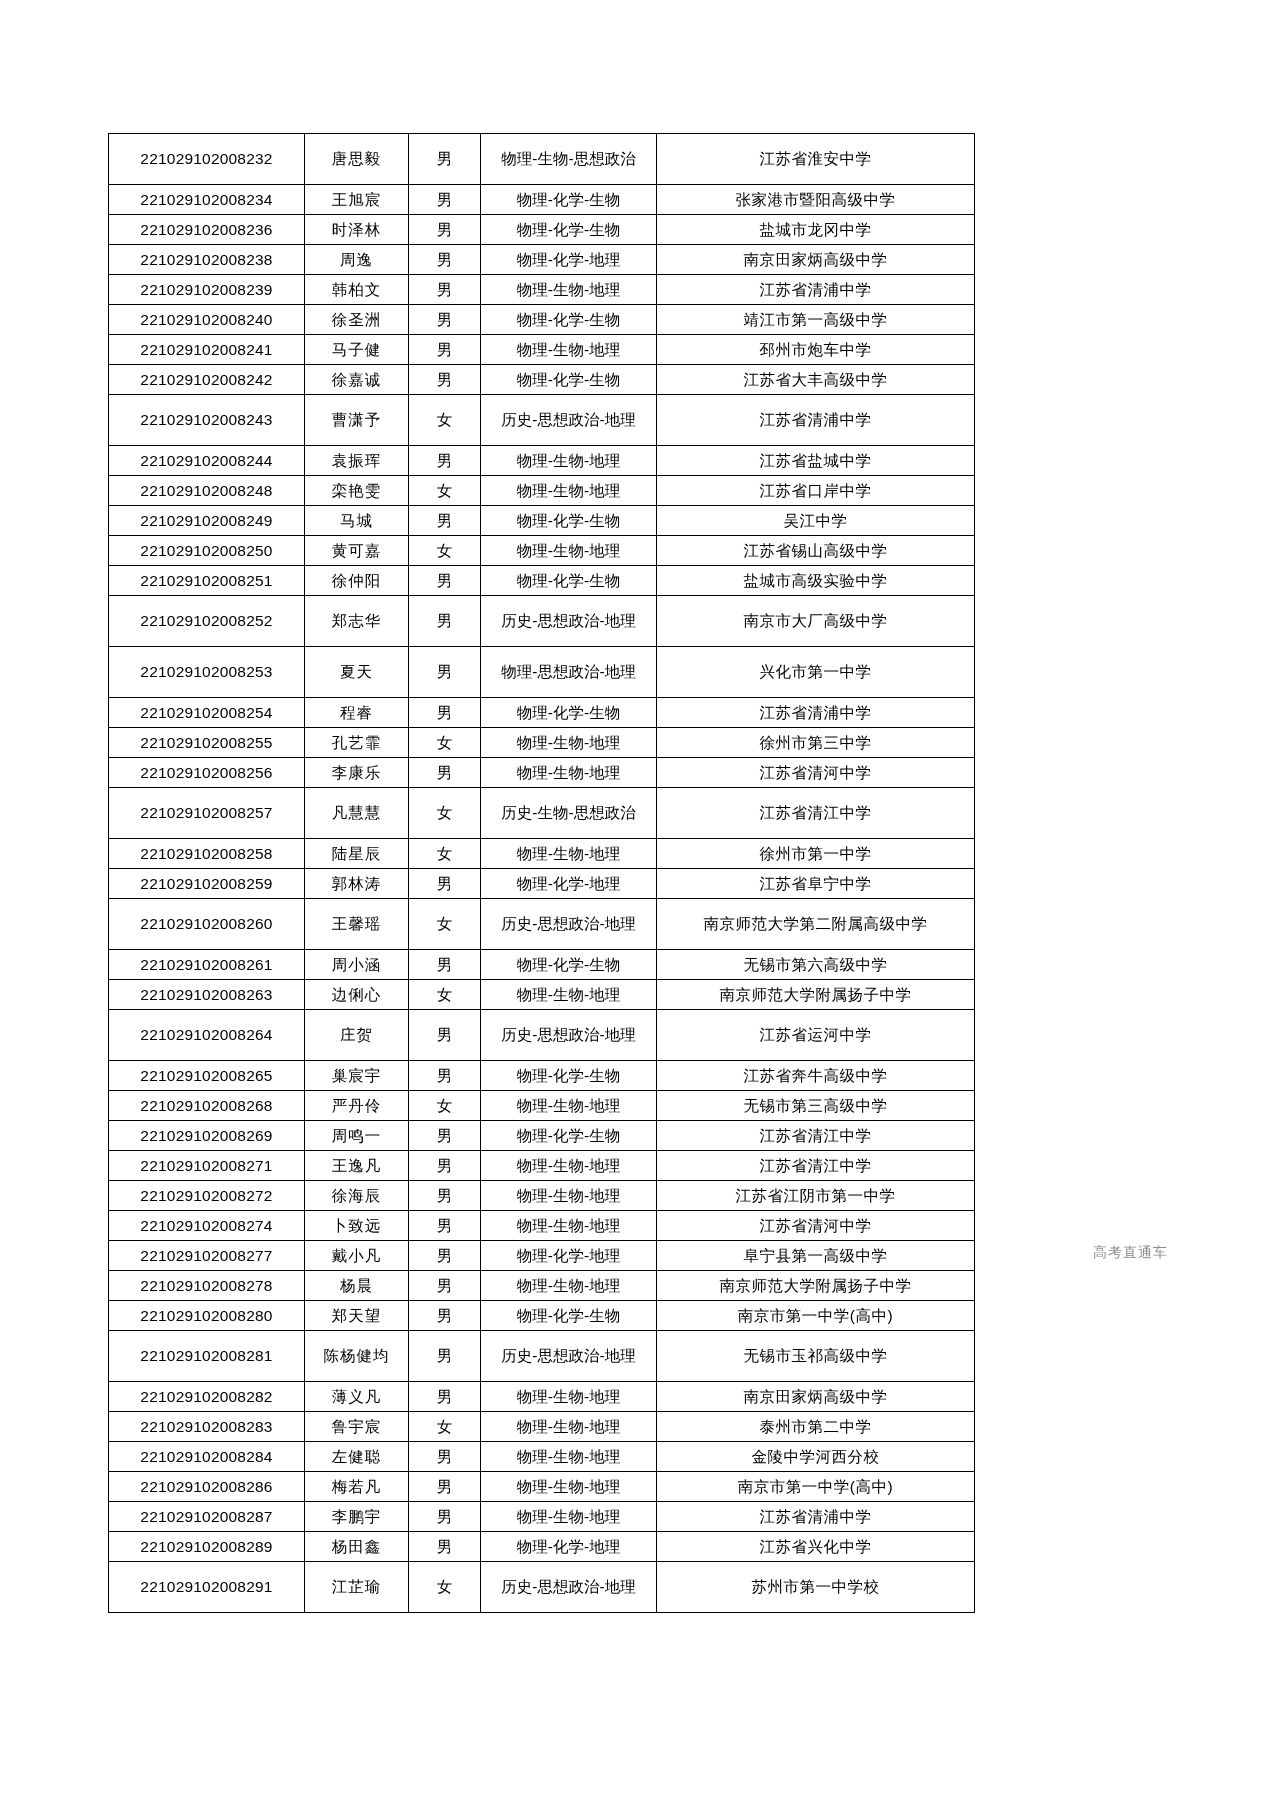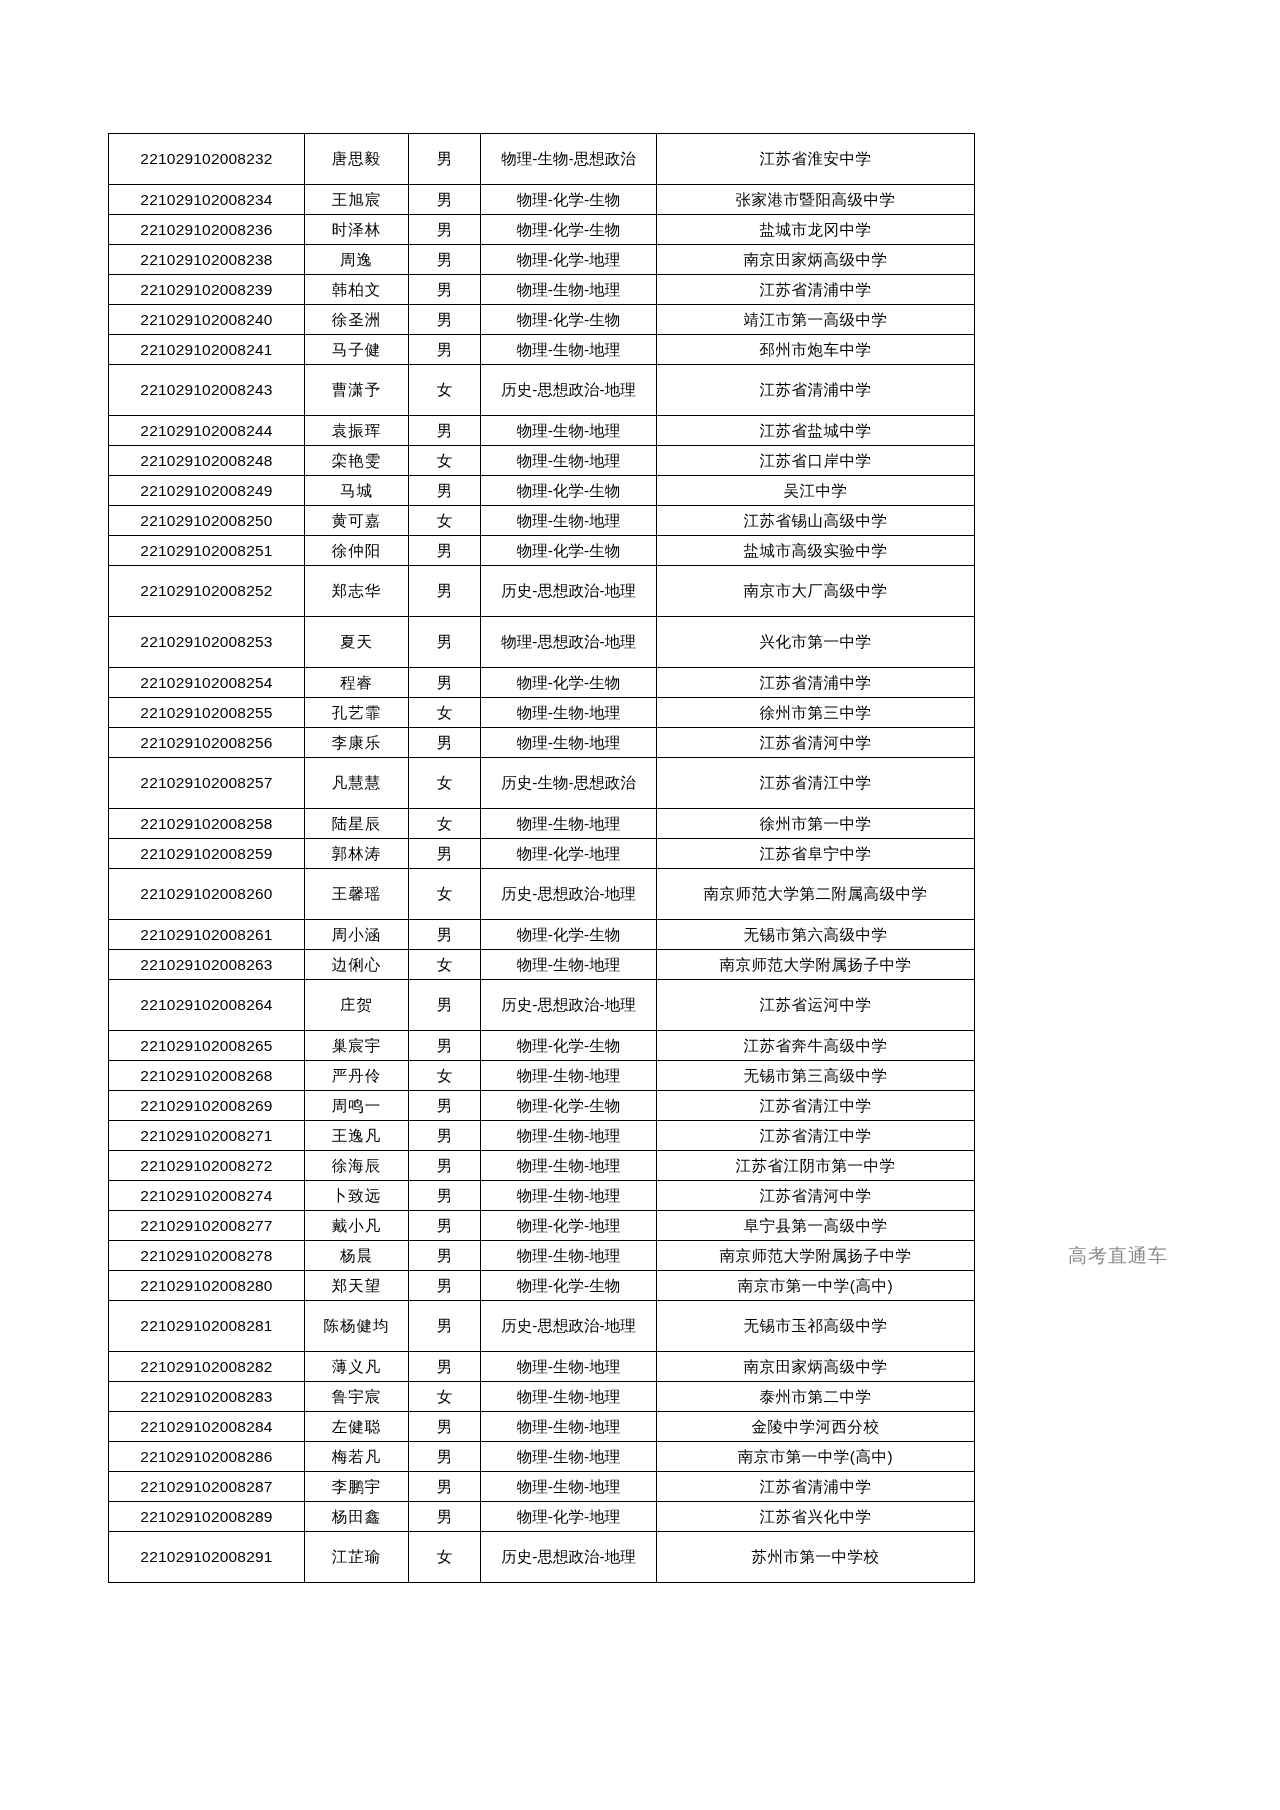--- a/index.html
+++ b/index.html
@@ -52,22 +52,22 @@
   td.sex    { letter-spacing: 0px; }
   td.subj   { letter-spacing: 0px; }
   td.school { letter-spacing: 0.5px; }
 
   tr.tall td { height: 46px; }
   tr.short td { height: 25px; }
 
   .watermark {
     position: absolute;
     right: 112px;
-    bottom: 41px;
-    font-size: 19px;
+    bottom: 48px;
+    font-size: 14px;
     color: #8b8b8b;
     letter-spacing: 1px;
     user-select: none;
   }
 </style>
 </head>
 <body>
 
 <div class="page">
 
@@ -123,20 +123,27 @@
             <td class="subj">物理-化学-生物</td>
             <td class="school">靖江市第一高级中学</td>
           </tr>
           <tr class="short">
             <td class="id">221029102008241</td>
             <td class="name">马子健</td>
             <td class="sex">男</td>
             <td class="subj">物理-生物-地理</td>
             <td class="school">邳州市炮车中学</td>
           </tr>
+          <tr class="short">
+            <td class="id">221029102008242</td>
+            <td class="name">徐嘉诚</td>
+            <td class="sex">男</td>
+            <td class="subj">物理-化学-生物</td>
+            <td class="school">江苏省大丰高级中学</td>
+          </tr>
           <tr class="tall">
             <td class="id">221029102008243</td>
             <td class="name">曹潇予</td>
             <td class="sex">女</td>
             <td class="subj">历史-思想政治-地理</td>
             <td class="school">江苏省清浦中学</td>
           </tr>
           <tr class="short">
             <td class="id">221029102008244</td>
             <td class="name">袁振珲</td>

